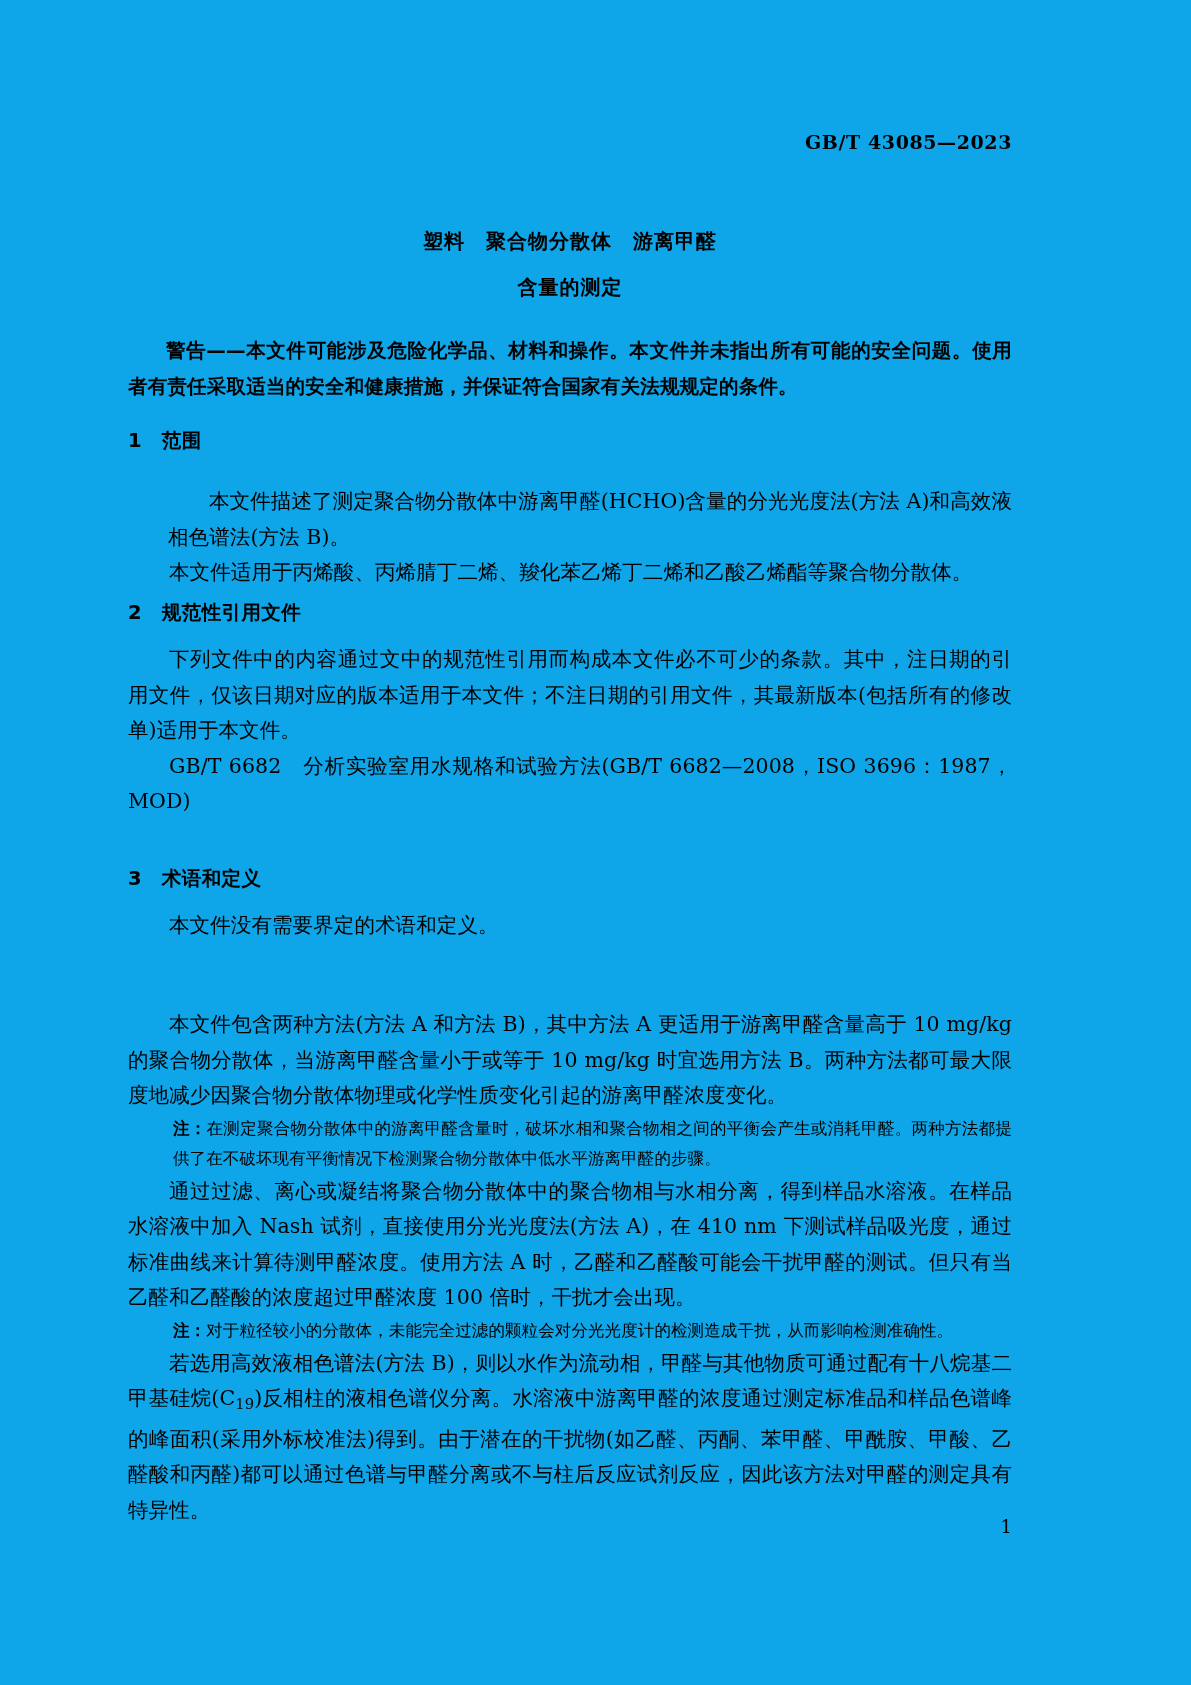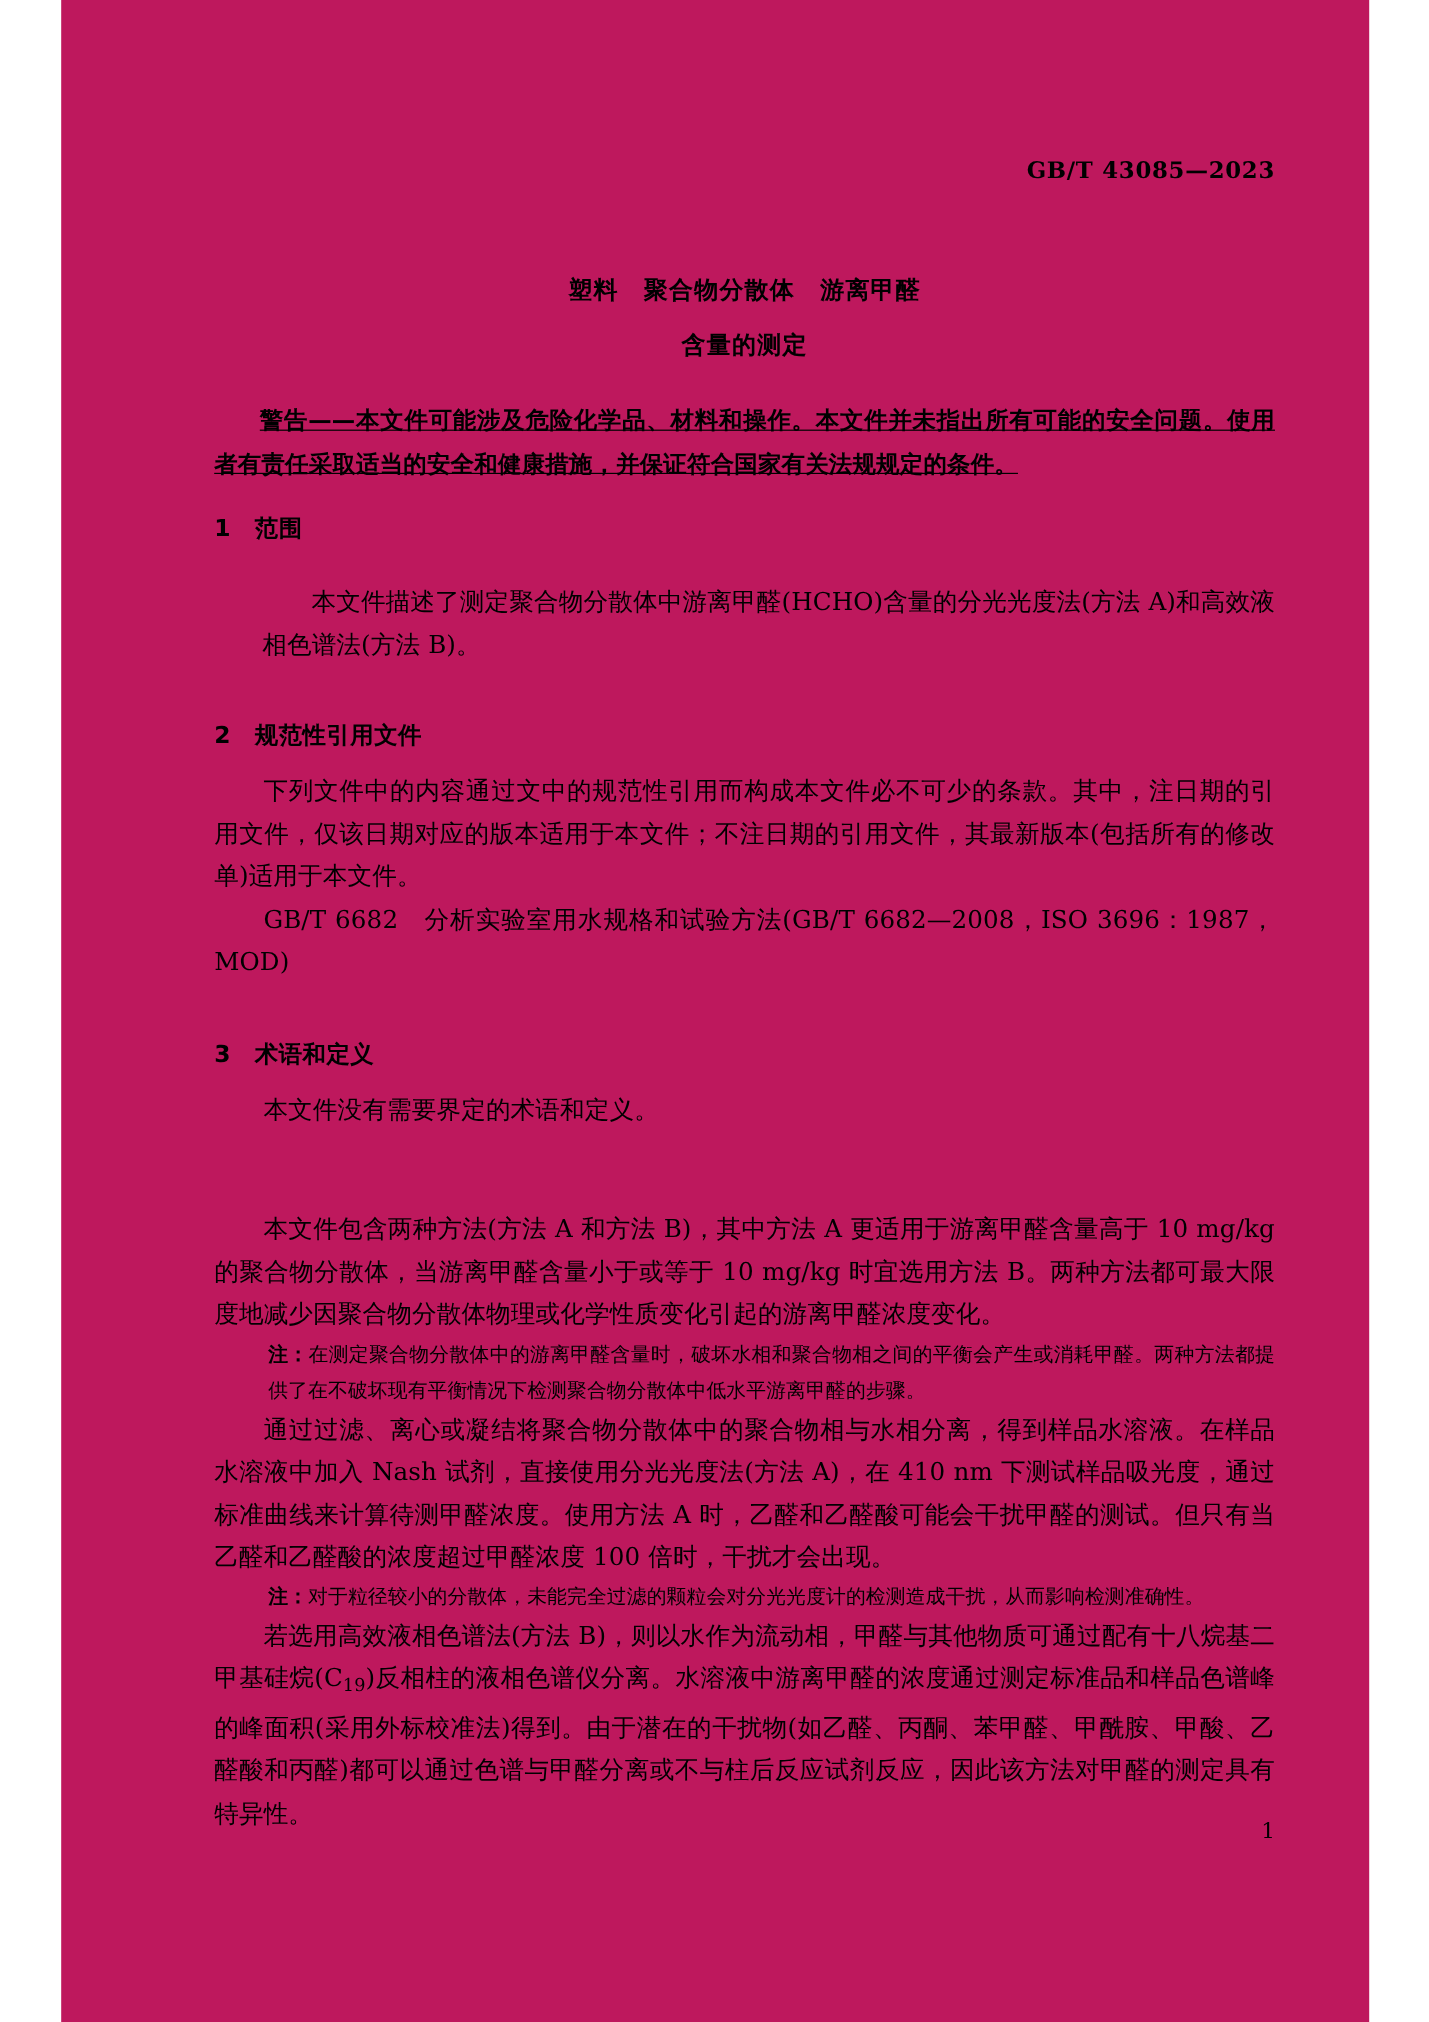--- a/index.html
+++ b/index.html
@@ -6,24 +6,24 @@
     margin: 0;
     padding: 0;
     background: #ffffff;
   }
   body {
     font-family: "DejaVu Serif", "Liberation Serif", serif;
     color: #000000;
   }
   .page {
     position: relative;
-    width: 1090px;
+    width: 1191px;
     height: 1685px;
     margin: 0 auto;
-    background: #be185d;
+    background: #0ea5e9;
     box-sizing: border-box;
     padding: 0;
     overflow: hidden;
   }
   .content {
     position: absolute;
     left: 128px;
     top: 0;
     width: 884px;
   }
@@ -63,21 +63,20 @@
     left: 0;
     width: 884px;
     font-family: "DejaVu Sans", "Liberation Sans", sans-serif;
     font-weight: bold;
     font-size: 19.5px;
     line-height: 36px;
     text-align: justify;
     text-justify: inter-character;
     text-indent: 38px;
     letter-spacing: 0.2px;
-    text-decoration: underline;
   }
 
   
   .sec {
     position: absolute;
     left: 0;
     width: 884px;
   }
   .sec-head {
     font-family: "DejaVu Sans", "Liberation Sans", sans-serif;
@@ -138,20 +137,21 @@
     <div class="doc-title">
       <span class="tline">塑料　聚合物分散体　游离甲醛</span>
       <span class="tline">含量的测定</span>
     </div>
 
     <div class="warning">警告——本文件可能涉及危险化学品、材料和操作。本文件并未指出所有可能的安全问题。使用者有责任采取适当的安全和健康措施，并保证符合国家有关法规规定的条件。</div>
 
     <div class="sec" style="top:428px;">
       <div class="sec-head">1　范围</div>
       <div class="para" style="margin-top:30px;margin-left:40px;">本文件描述了测定聚合物分散体中游离甲醛(HCHO)含量的分光光度法(方法 A)和高效液相色谱法(方法 B)。</div>
+      <div class="para">本文件适用于丙烯酸、丙烯腈丁二烯、羧化苯乙烯丁二烯和乙酸乙烯酯等聚合物分散体。</div>
     </div>
 
     <div class="sec" style="top:600px;">
       <div class="sec-head">2　规范性引用文件</div>
       <div class="para" style="margin-top:16px;">下列文件中的内容通过文中的规范性引用而构成本文件必不可少的条款。其中，注日期的引用文件，仅该日期对应的版本适用于本文件；不注日期的引用文件，其最新版本(包括所有的修改单)适用于本文件。</div>
       <div class="para">GB/T 6682　分析实验室用水规格和试验方法(GB/T 6682—2008，ISO 3696：1987，MOD)</div>
     </div>
 
     <div class="sec" style="top:866px;">
       <div class="sec-head">3　术语和定义</div>

